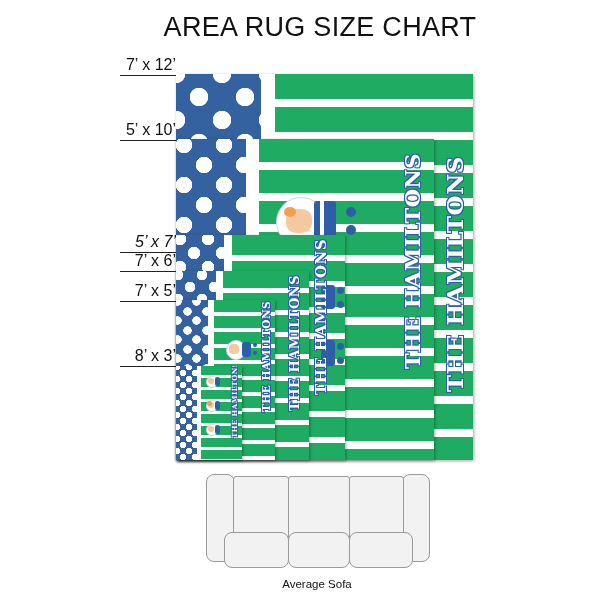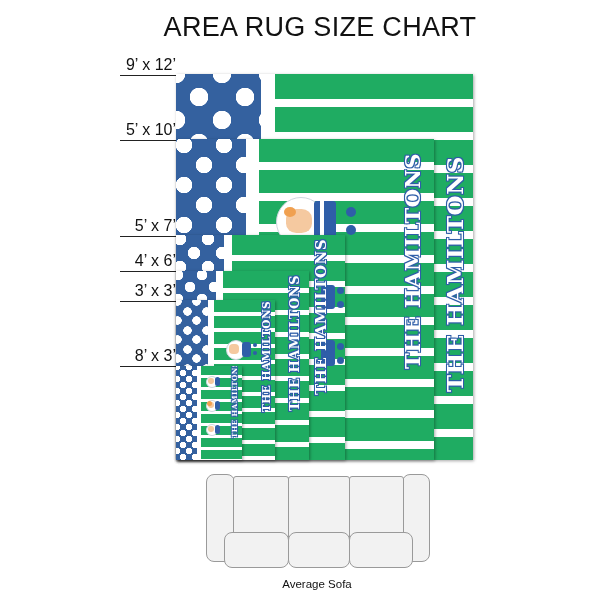--- a/index.html
+++ b/index.html
@@ -28,25 +28,25 @@
   .player .cleat { position:absolute; border-radius:50%; background:#2f5ea8; }
   .sofa { position:absolute; left:206px; top:474px; width:223px; height:92px; }
   .sofa .part { position:absolute; background:#f2f2f2; border:1px solid #9a9a9a; }
   .sofa-caption { position:absolute; left:0; width:634px; top:578px; text-align:center; font-size:11.5px; color:#111; }
 </style>
 </head>
 <body>
 
 <div class="title">AREA RUG SIZE CHART</div>
 
-<div class="label" style="top:56px;">9’ x 12’</div>
+<div class="label" style="top:56px;">7’ x 12’</div>
 <div class="label" style="top:121px;">5’ x 10’</div>
-<div class="label" style="top:217px;">5’ x 7’</div>
-<div class="label" style="top:252px;">4’ x 6’</div>
-<div class="label" style="top:282px;">3’ x 3’</div>
+<div class="label" style="top:233px;font-style:italic;">5’ x 7’</div>
+<div class="label" style="top:252px;">7’ x 6’</div>
+<div class="label" style="top:282px;">7’ x 5’</div>
 <div class="label" style="top:347px;">8’ x 3’</div>
 
 <div class="rug" style="left:176px; top:74px; width:297px; height:386px;">
   <div class="dots" style="width:85px; --r:9px; --ds:46px;"></div>
   <div class="sideline" style="left:85px; width:14px;"></div>
   <div class="field" style="left:99px; --gap:25px; --sw:8px;"></div>
   <div class="name" style="left:265px; top:318px; font-size:23px;">THE HAMILTONS</div>
 </div>
 
 <div class="rug" style="left:176px; top:139px; width:258px; height:321px;">

